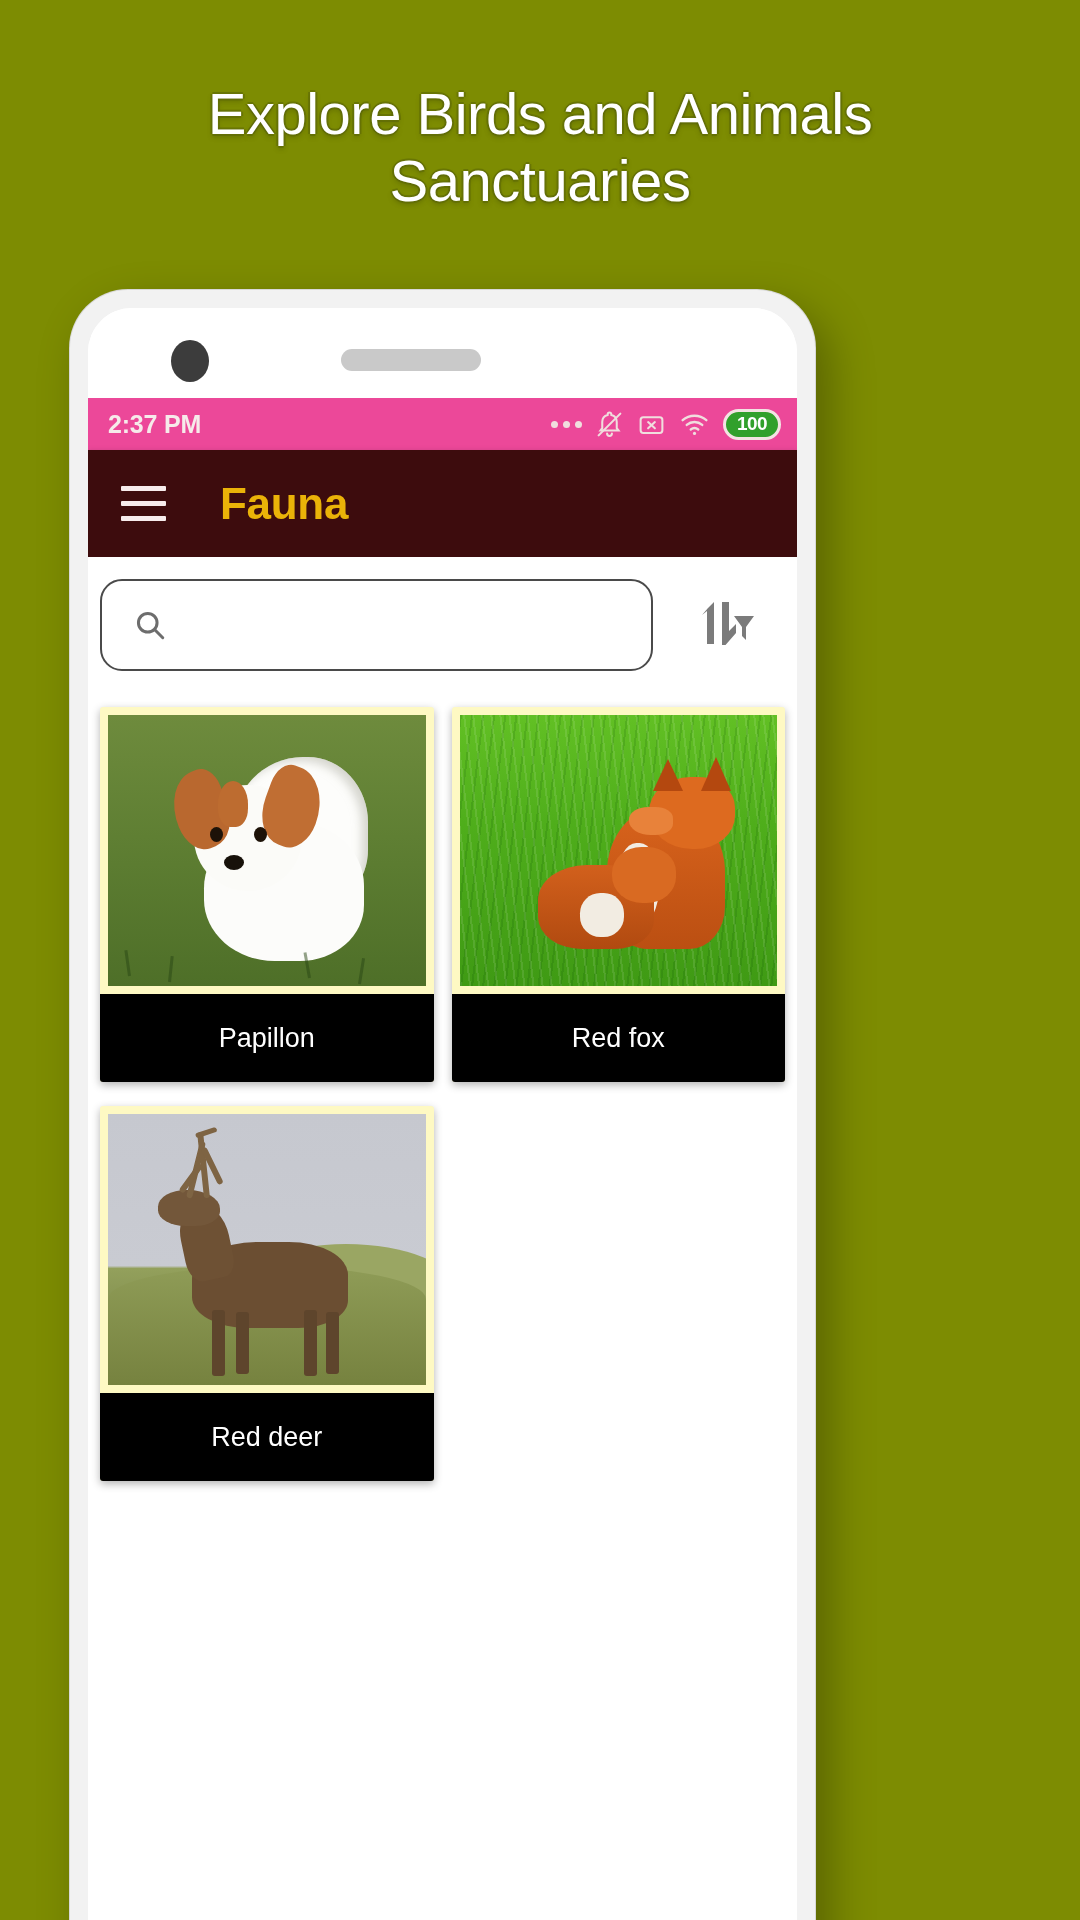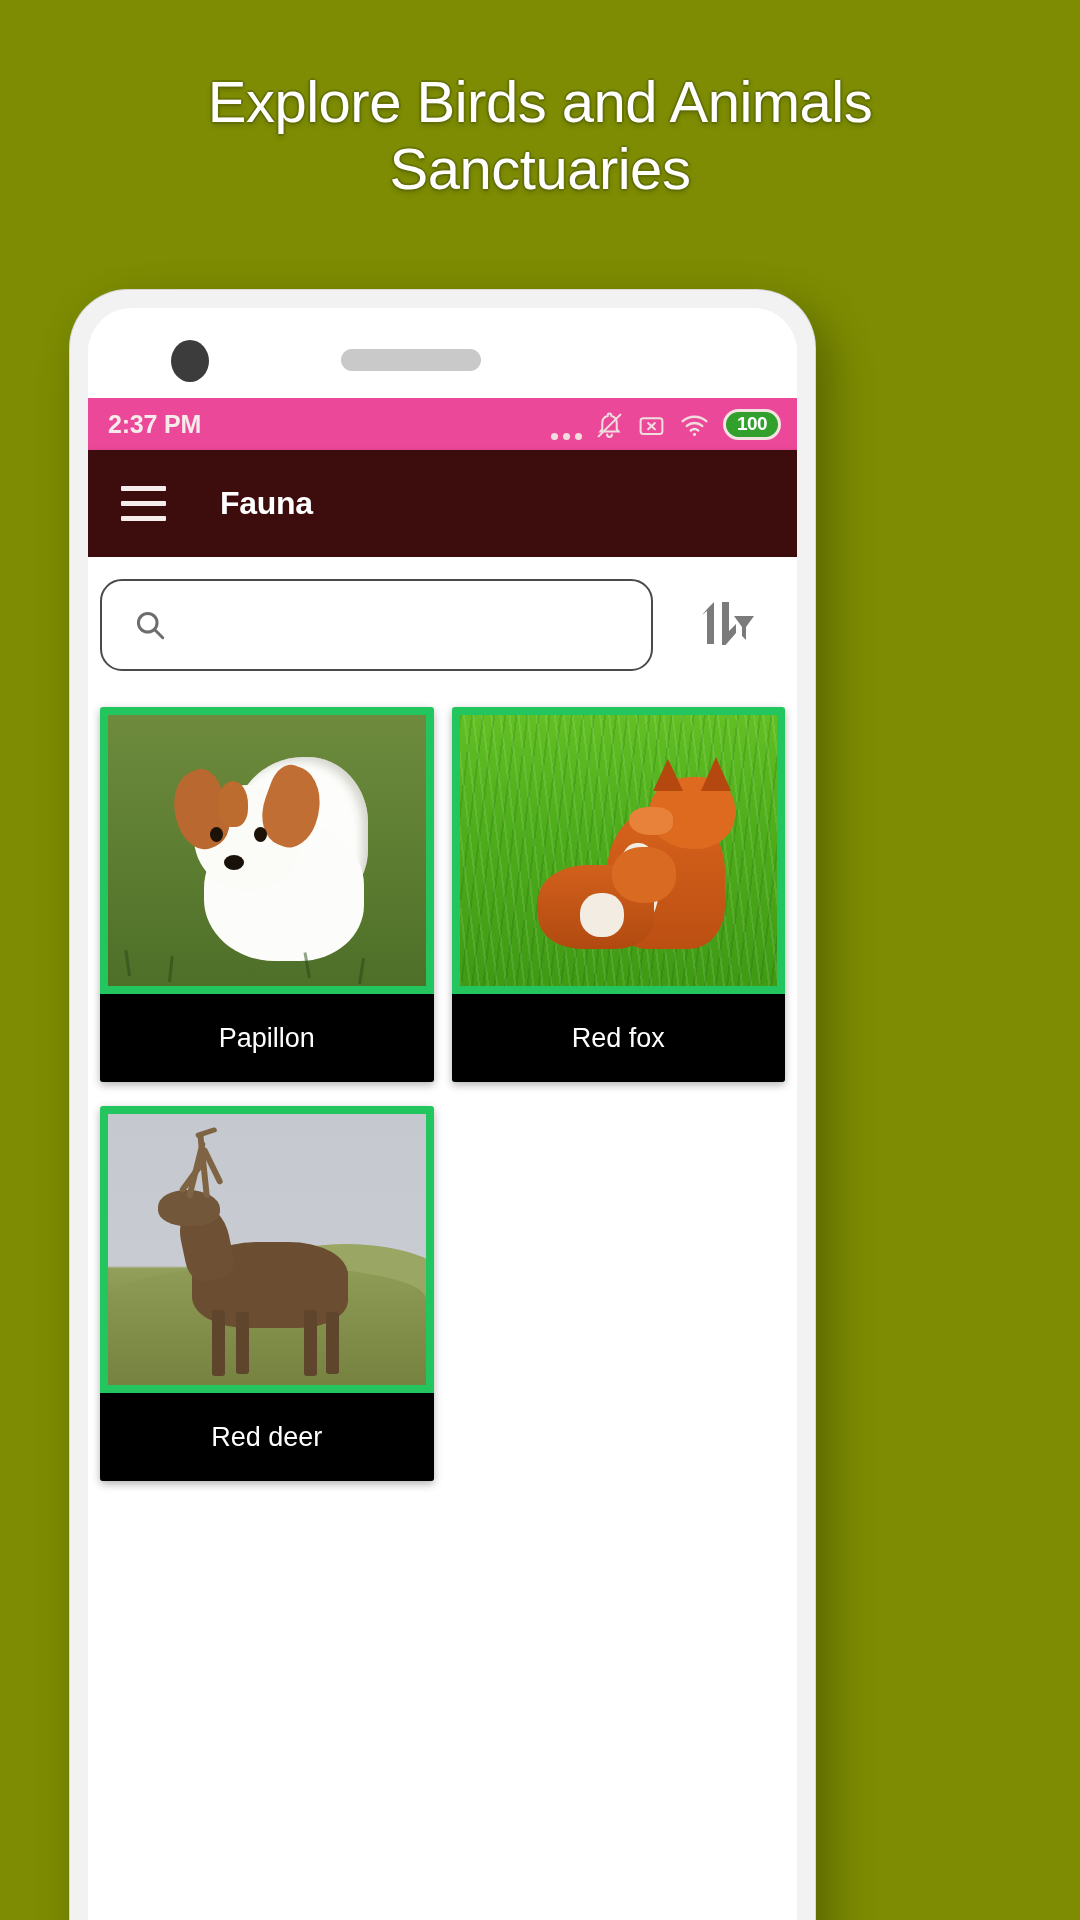--- a/index.html
+++ b/index.html
@@ -7,21 +7,21 @@
   body {
     font-family:"Liberation Sans", sans-serif;
     background:#7d8c02;
     overflow:hidden;
     position:relative;
   }
 
   
   .promo-headline{
     position:absolute;
-    top:68px; left:0; width:1080px;
+    top:80px; left:0; width:1080px;
     text-align:center;
     font-size:58px;
     line-height:1.16;
     font-weight:400;
     color:#ffffff;
     letter-spacing:-0.5px;
     text-shadow:
        2px 0 0 rgba(90,100,10,.55),
       -2px 0 0 rgba(90,100,10,.55),
        0 2px 0 rgba(90,100,10,.55),
@@ -80,21 +80,21 @@
     padding:0 16px 0 20px;
   }
   .status-time{
     color:#f6eaea;
     font-size:25px;
     font-weight:700;
     letter-spacing:-0.2px;
   }
   .status-icons{
     display:flex;
-    align-items:flex-end;
+    align-items:center;
     gap:13px;
   }
   .si{ display:flex; align-items:center; }
   .dots-icon{ display:flex; gap:5px; align-items:center; }
   .dots-icon i{ width:7px;height:7px;border-radius:50%;background:#f0dede;display:block; }
 
   .battery-pill{
     display:flex; align-items:center; justify-content:center;
     width:58px; height:31px;
     border:3px solid #f3e3e3;
@@ -112,22 +112,22 @@
     background:#3d0c0d;
     display:flex;
     align-items:center;
     padding-left:33px;
     gap:54px;
     box-shadow:0 2px 6px rgba(0,0,0,.25);
   }
   .hamburger{ width:45px; display:flex; flex-direction:column; gap:10px; cursor:pointer; }
   .hamburger span{ display:block; height:5px; background:#f7ecec; border-radius:1px; }
   .appbar-title{
-    color:#ffffff;
-    font-size:32px;
+    color:#eab308;
+    font-size:44px;
     font-weight:700;
     letter-spacing:-0.3px;
   }
 
   
   .search-row{
     display:flex;
     align-items:center;
     padding:22px 0 22px 0;
     background:#ffffff;
@@ -161,21 +161,21 @@
 
   
   .grid{
     background:#ffffff;
     padding:14px 12px 0 12px;
     display:grid;
     grid-template-columns:1fr 1fr;
     gap:24px 18px;
   }
   .card{
-    background:#22c55e;
+    background:#fef9c3;
     border-radius:3px;
     box-shadow:0 3px 9px rgba(0,0,0,.30);
     overflow:hidden;
     text-align:center;
   }
   .card-thumb{
     margin:8px 8px 0 8px;
     height:271px;
     background:#ddd;
     position:relative;

